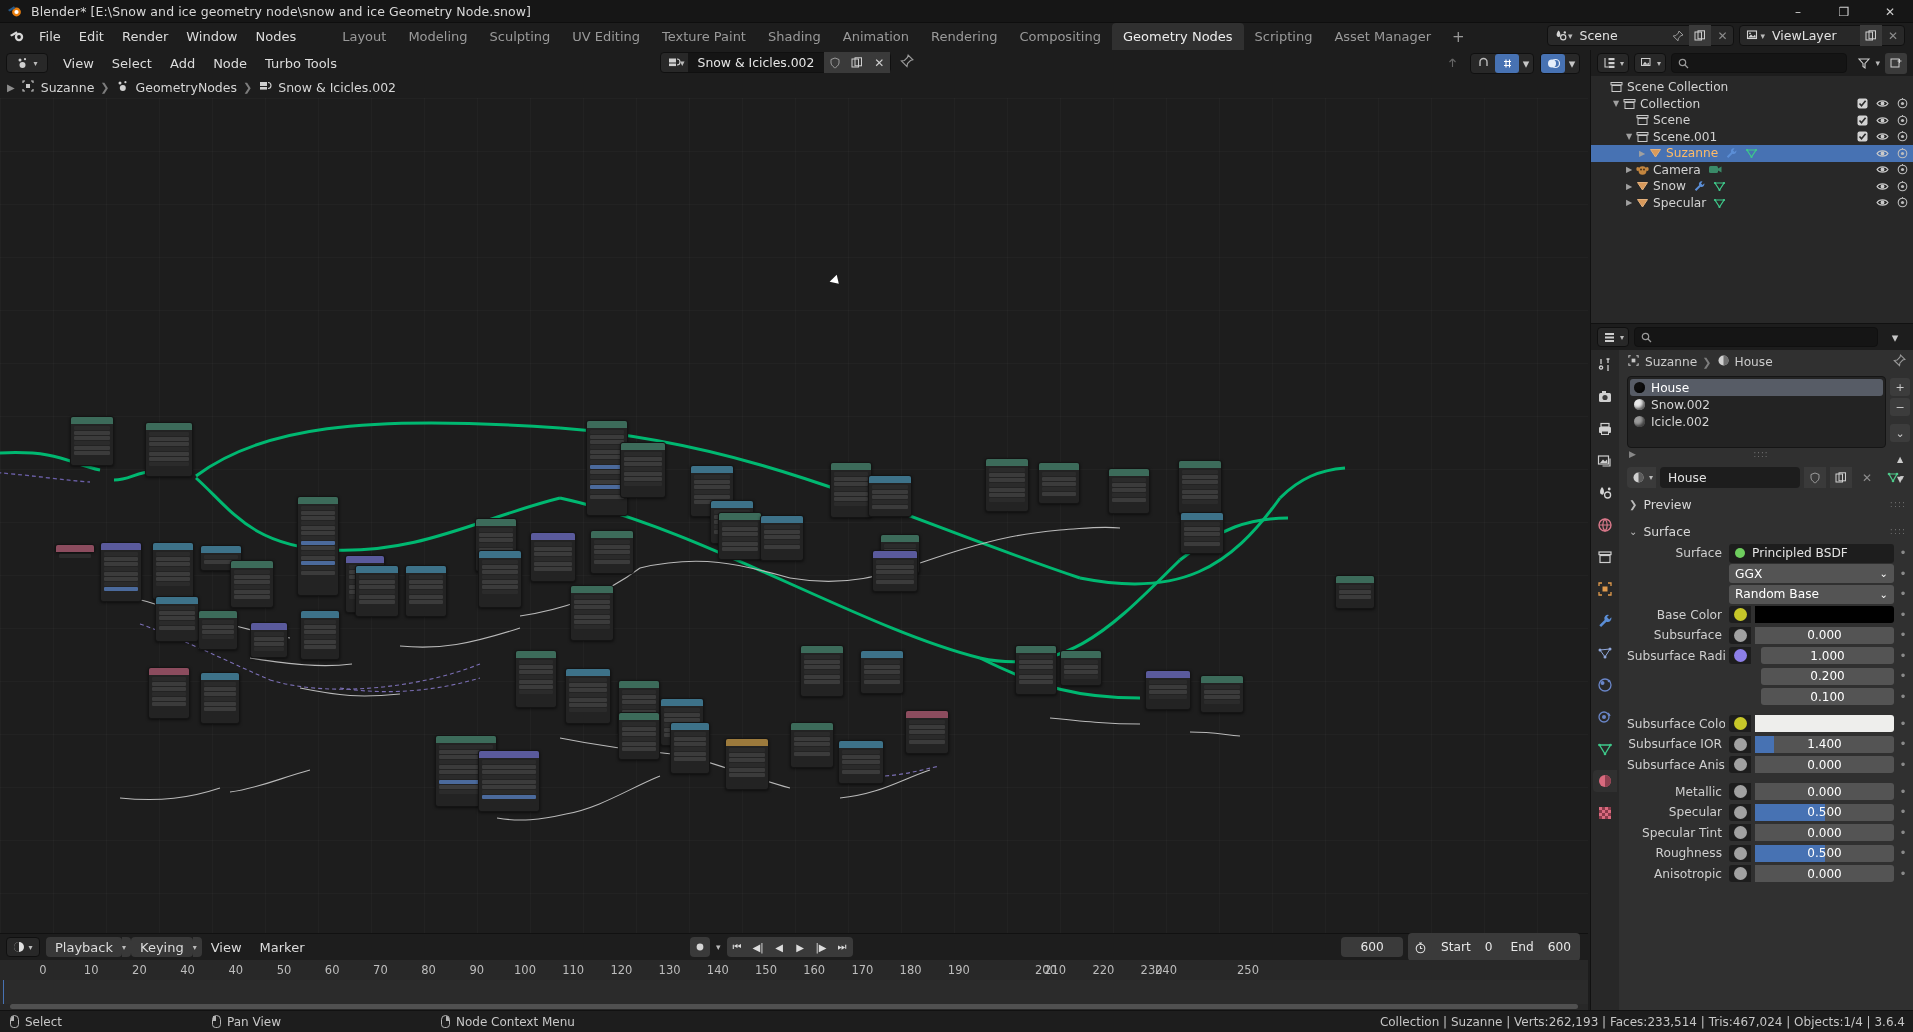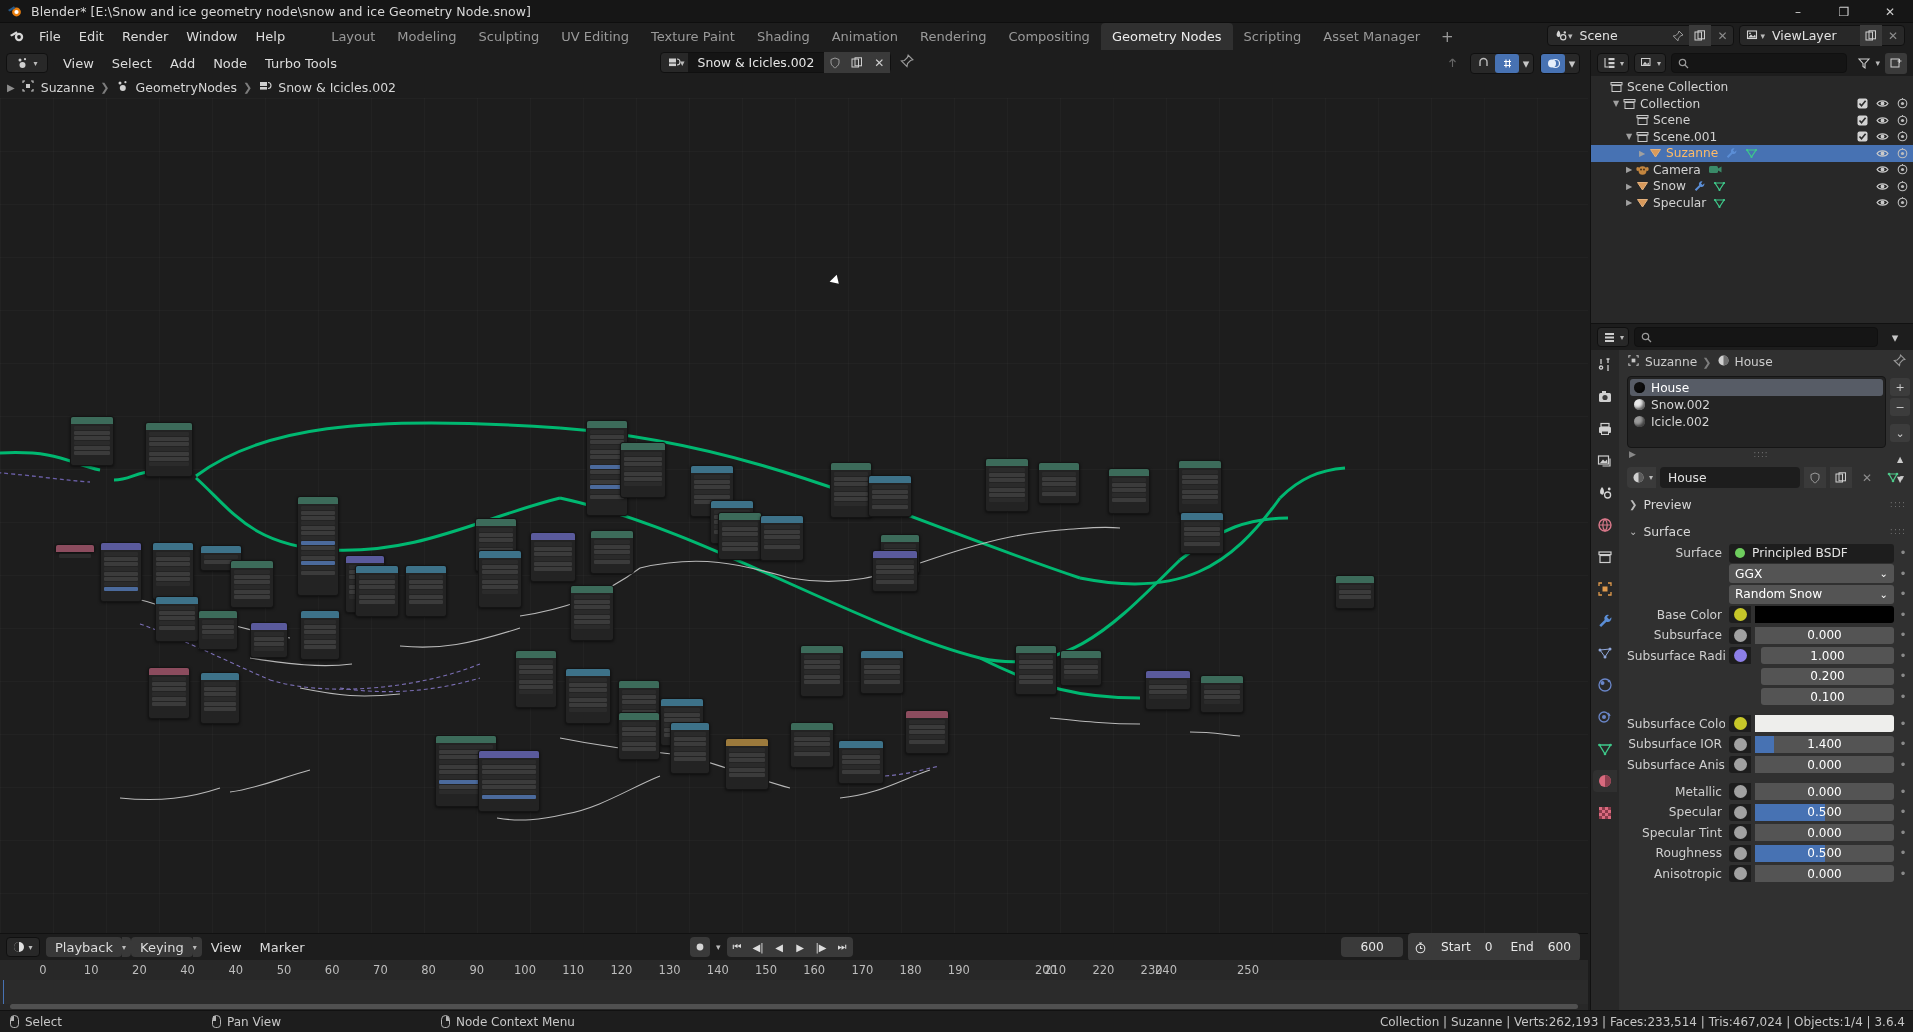--- a/index.html
+++ b/index.html
@@ -250,21 +250,21 @@
       <circle cx="11" cy="9" r="4.2" fill="#d7d7d7"></circle>
       <circle cx="11" cy="9" r="1.9" fill="#1d1d1d"></circle>
       <path d="M2 7 L8.5 3.2 L9.8 5.2 L3.6 8.4 Z" fill="#d7d7d7"></path>
     </svg>
   </span>
   <div id="menu-list" style="display:flex">
       <div class="menu-item">File</div>
       <div class="menu-item">Edit</div>
       <div class="menu-item">Render</div>
       <div class="menu-item">Window</div>
-      <div class="menu-item">Help</div>
+      <div class="menu-item">Nodes</div>
     </div>
   <div class="ws-tabs" id="ws-list">
       <div class="ws-tab">Layout</div>
       <div class="ws-tab">Modeling</div>
       <div class="ws-tab">Sculpting</div>
       <div class="ws-tab">UV Editing</div>
       <div class="ws-tab">Texture Paint</div>
       <div class="ws-tab">Shading</div>
       <div class="ws-tab">Animation</div>
       <div class="ws-tab">Rendering</div>
@@ -1644,21 +1644,21 @@
       <div class="dd-field">
         <span>GGX</span>
         <span style="font-size:10px">⌄</span>
       </div>
       <span class="deco">•</span>
     </div>
 
     <div class="prop-row">
       <span class="prop-label"></span>
       <div class="dd-field">
-        <span>Random Snow</span>
+        <span>Random Base</span>
         <span style="font-size:10px">⌄</span>
       </div>
       <span class="deco">•</span>
     </div>
 
     <div id="input-rows">
         <div class="prop-row">
           <span class="prop-label">Base Color</span>
           <span class="sock-wrap">
             <span class="sock" style="background: rgb(199, 199, 41);"></span>

